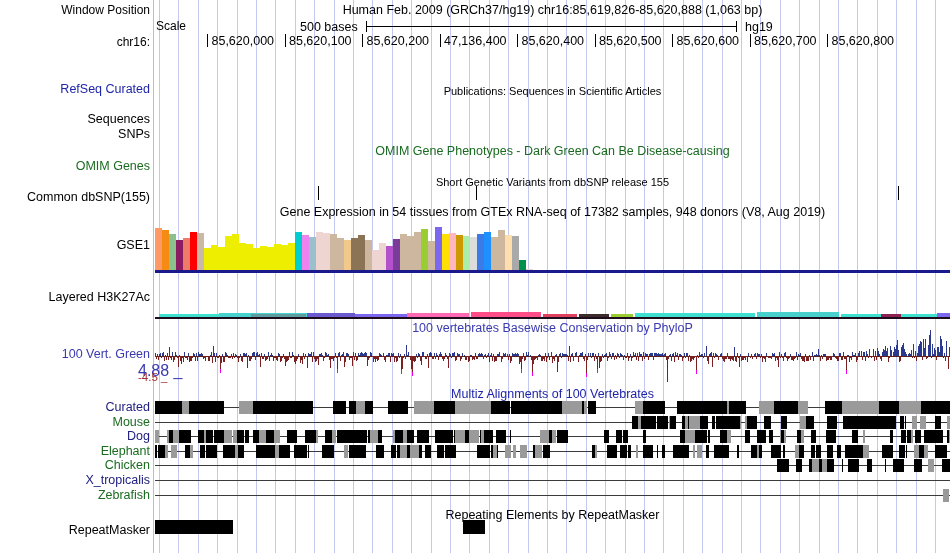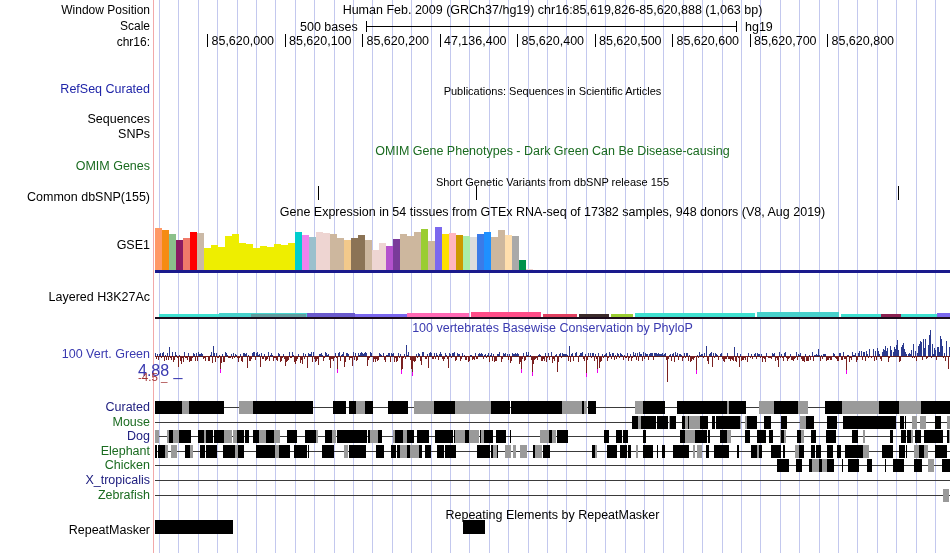--- a/index.html
+++ b/index.html
@@ -15,21 +15,21 @@
   .redline{position:absolute;left:153px;top:0;width:1px;height:553px;background:#f2a9a9;}
   .lbl{position:absolute;text-align:right;white-space:nowrap;font-size:12px;line-height:13px;}
   .ctr{position:absolute;text-align:center;white-space:nowrap;font-size:11px;line-height:12px;width:795px;left:155px;}
   .ctrwide{position:absolute;text-align:center;white-space:nowrap;font-size:12px;line-height:13px;width:795px;left:155px;}
   .blue{color:#1f25a8;}
   .green{color:#1a6b20;}
   .blk{color:#000000;}
 
   
   #pos-line{left:155px;width:795px;text-align:center;top:4px;font-size:12.5px;}
-  #scale-label{left:0;width:150px;top:20px;}
+  #scale-label{left:0;width:150px;top:20px;padding-left:36px;}
   #winpos-label{left:0;width:150px;top:4px;}
   #chrom-label{left:0;width:150px;top:36px;}
   #scale-text{position:absolute;left:300px;top:20px;font-size:12.5px;white-space:nowrap;}
   #scale-bar{position:absolute;left:366px;top:26px;width:371px;height:1px;background:#000;}
   #scale-bar:before{content:"";position:absolute;left:0;top:-5px;width:1px;height:11px;background:#000;}
   #scale-bar:after{content:"";position:absolute;right:0;top:-5px;width:1px;height:11px;background:#000;}
   #asm-text{position:absolute;left:745px;top:20px;font-size:12.5px;}
   #ruler{position:absolute;left:155px;top:34px;width:795px;height:16px;}
   .rtick{position:absolute;top:0;font-size:12.5px;white-space:nowrap;}
   .rtick .bar{display:inline-block;width:1px;height:13px;background:#000;vertical-align:-2px;}
@@ -168,20 +168,21 @@
       <div class="tlabel" style="top: 458.4px; color: rgb(26, 107, 32); font-size: 12.5px;">Chicken</div>
       <div class="tlabel" style="top: 473px; color: rgb(32, 32, 128); font-size: 12.5px;">X_tropicalis</div>
       <div class="tlabel" style="top: 487.6px; color: rgb(26, 107, 32); font-size: 12.5px;">Zebrafish</div>
     </div>
 
   <div class="ctr blk" style="top:85px;">Publications: Sequences in Scientific Articles</div>
   <div class="ctr green" style="top:145px;font-size:12.5px;">OMIM Gene Phenotypes - Dark Green Can Be Disease-causing</div>
   <div class="ctr blk" style="top:176px;">Short Genetic Variants from dbSNP release 155</div>
   <div class="ctrwide blk" style="top:206px;font-size:12.5px;">Gene Expression in 54 tissues from GTEx RNA-seq of 17382 samples, 948 donors (V8, Aug 2019)</div>
   <div class="ctrwide" style="top:322px;font-size:12.5px;color:#3a3ab0;">100 vertebrates Basewise Conservation by PhyloP</div>
+  <div class="ctrwide" style="top:388px;font-size:12.5px;color:#1f25a8;">Multiz Alignments of 100 Vertebrates</div>
   <div class="ctrwide blk" style="top:509px;font-size:12.5px;">Repeating Elements by RepeatMasker</div>
 
   <div id="dbsnp-area">
       <div class="snp" style="left: 163px;"></div>
       <div class="snp" style="left: 321px;"></div>
       <div class="snp" style="left: 743px;"></div>
     </div>
 
   <div id="gtex-area">
     <div id="gtex-bars">

